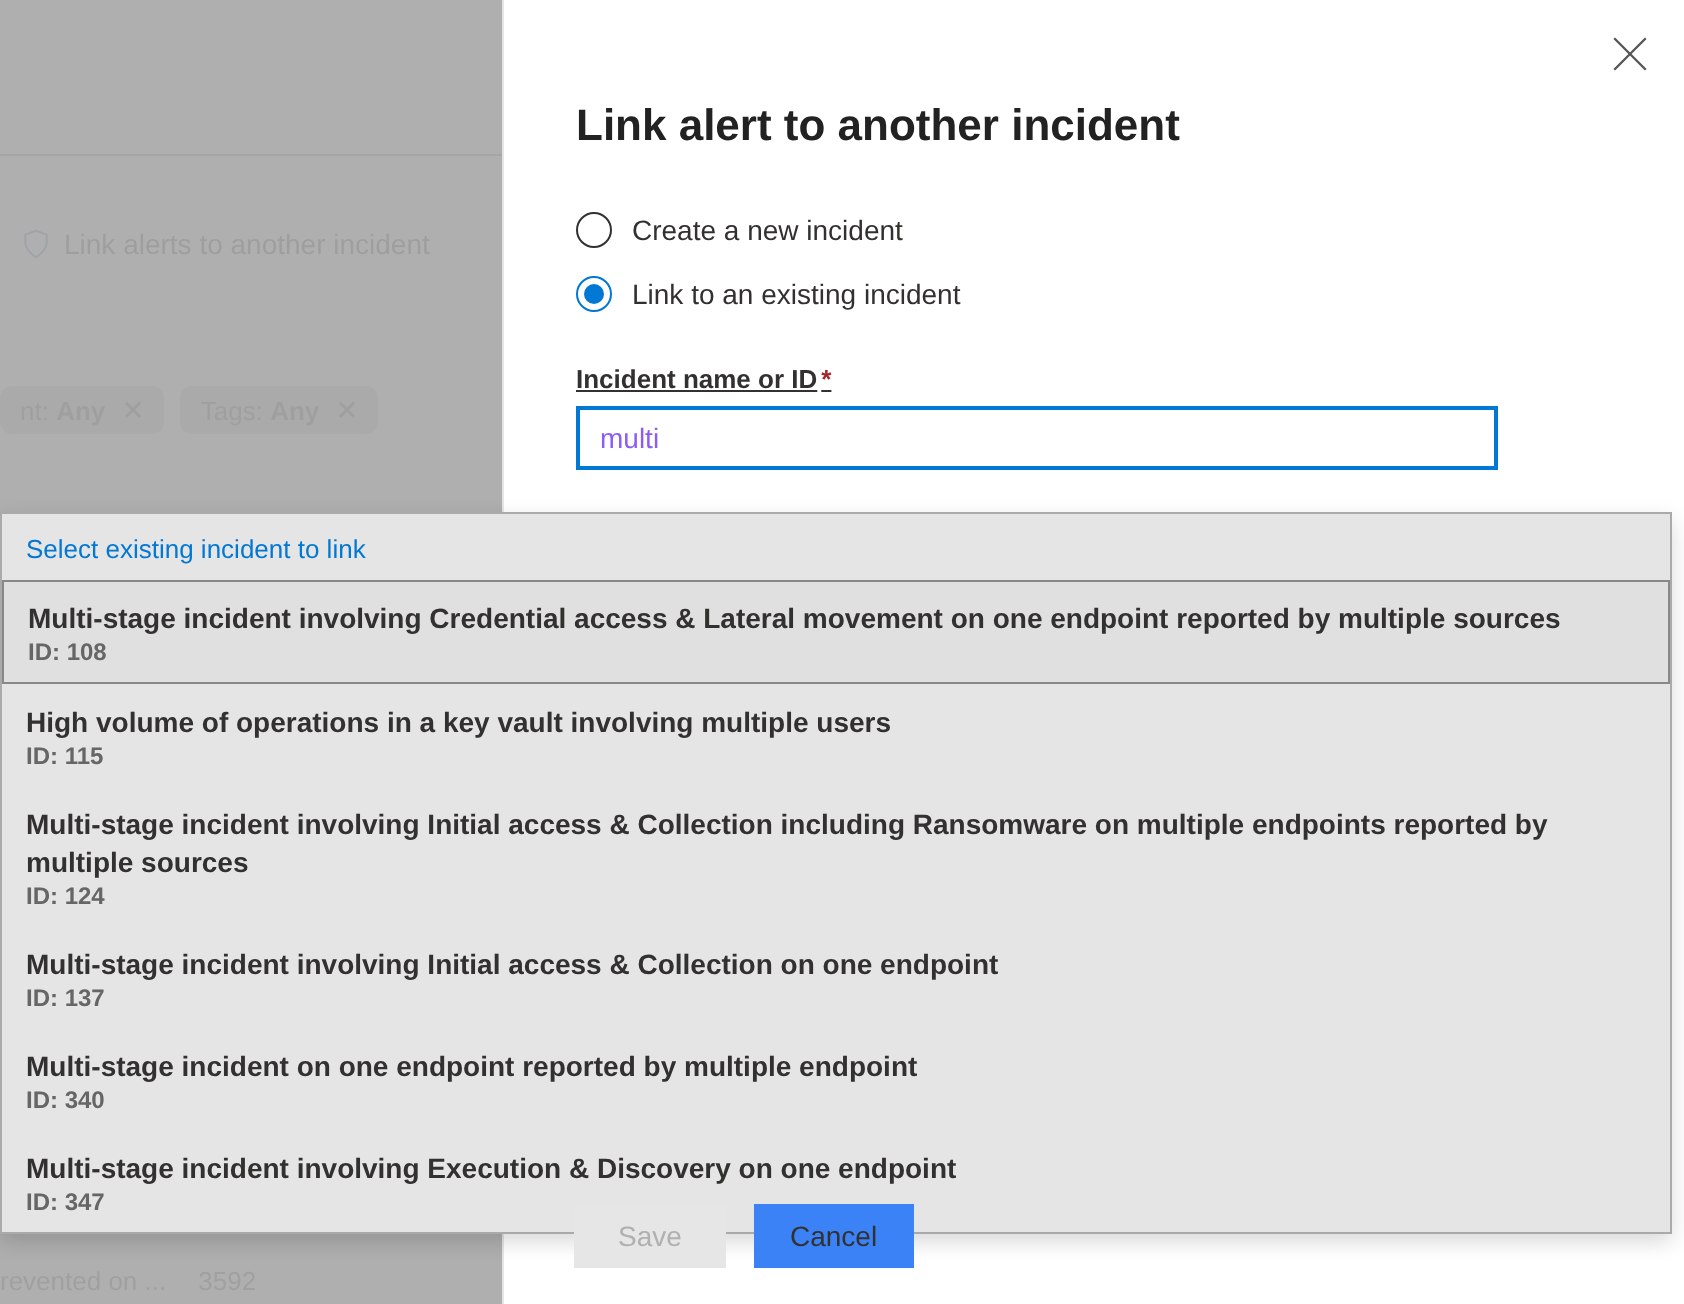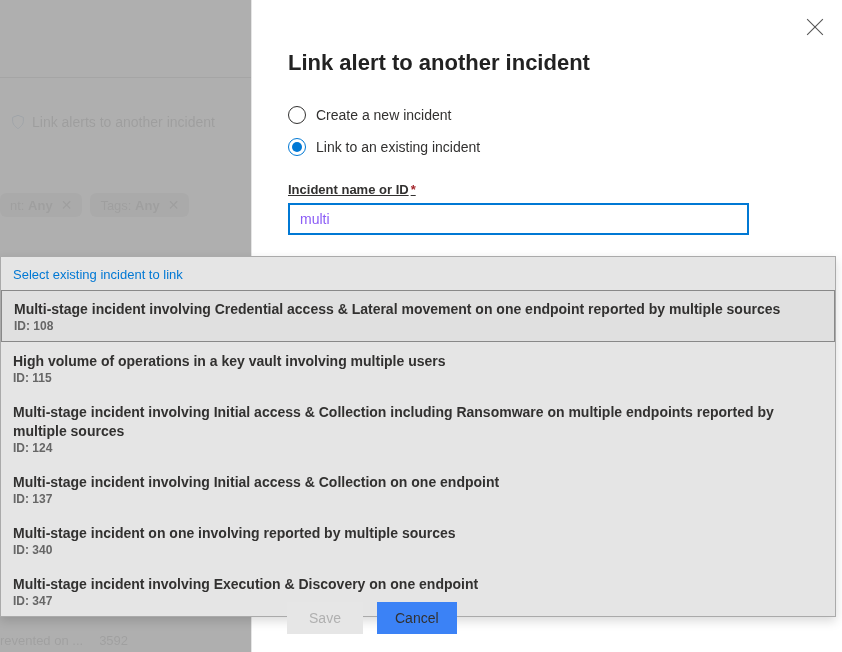--- a/index.html
+++ b/index.html
@@ -124,21 +124,21 @@
       </div>
       <div class="dd-item">
         <div class="dd-title">Multi-stage incident involving Initial access &amp; Collection including Ransomware on multiple endpoints reported by multiple sources</div>
         <div class="dd-id">ID: 124</div>
       </div>
       <div class="dd-item">
         <div class="dd-title">Multi-stage incident involving Initial access &amp; Collection on one endpoint</div>
         <div class="dd-id">ID: 137</div>
       </div>
       <div class="dd-item">
-        <div class="dd-title">Multi-stage incident on one involving reported by multiple sources</div>
+        <div class="dd-title">Multi-stage incident on one endpoint reported by multiple endpoint</div>
         <div class="dd-id">ID: 340</div>
       </div>
       <div class="dd-item">
         <div class="dd-title">Multi-stage incident involving Execution &amp; Discovery on one endpoint</div>
         <div class="dd-id">ID: 347</div>
       </div>
     </div>
 </div>
 
 <div class="buttons">

